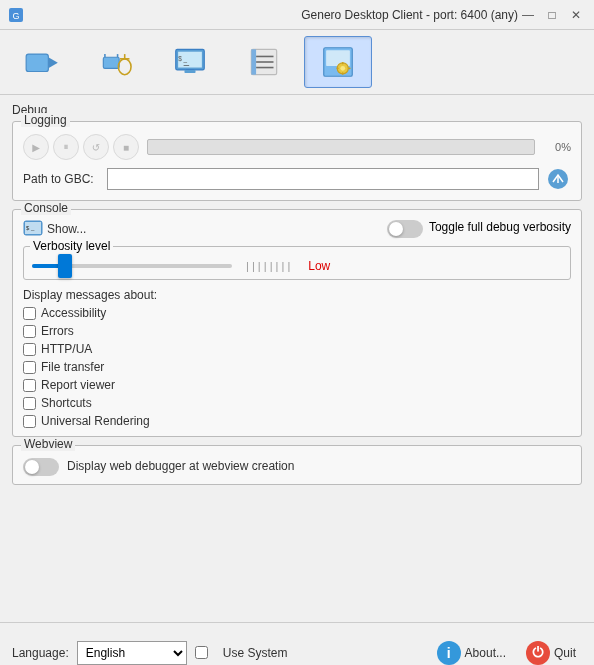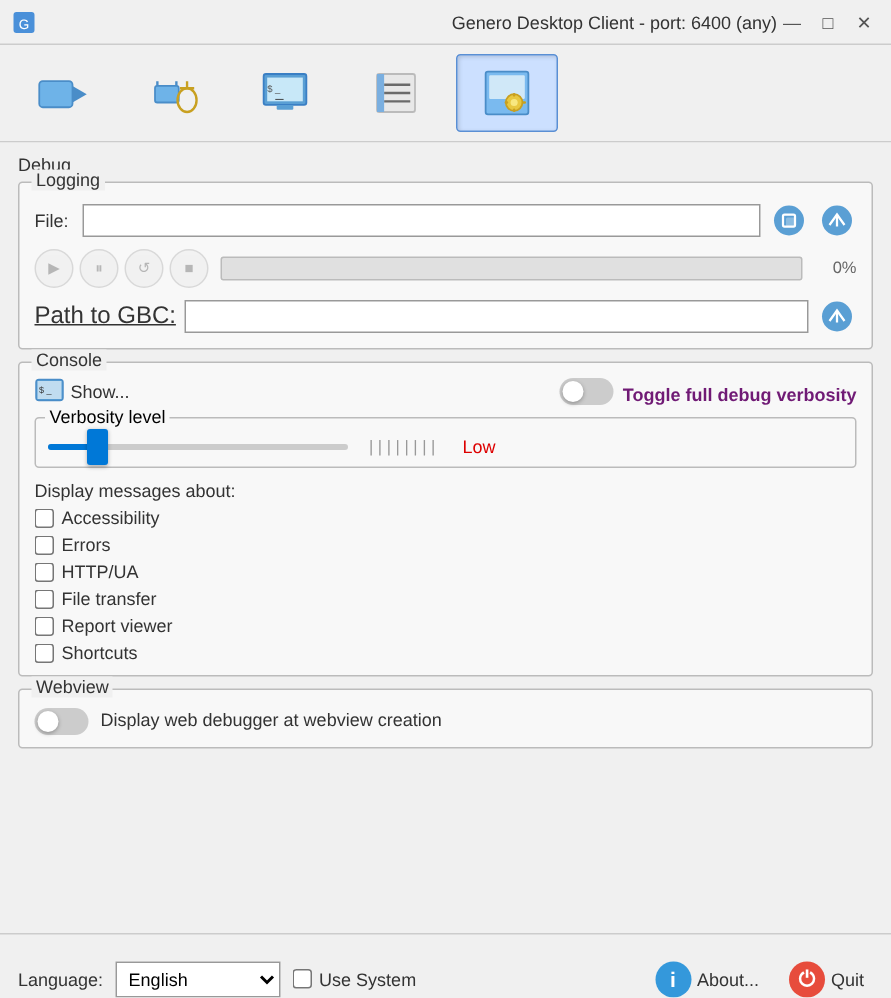--- a/index.html
+++ b/index.html
@@ -185,25 +185,24 @@
     }
 
     
     .gbc-row {
       display: flex;
       align-items: center;
       gap: 6px;
       margin-top: 6px;
     }
     .gbc-label {
-      font-size: 16px;
+      font-size: 12px;
       color: #333;
       white-space: nowrap;
       min-width: 78px;
-      text-decoration: underline;
     }
     .gbc-input {
       flex: 1;
       height: 22px;
       border: 1px solid #999;
       background: white;
       font-size: 12px;
       padding: 0 3px;
     }
 
@@ -219,25 +218,24 @@
       align-items: center;
       gap: 4px;
       cursor: pointer;
       background: none;
       border: none;
       font-size: 12px;
       color: #333;
     }
     .toggle-row {
       display: flex;
-      align-items: flex-end;
+      align-items: flex-start;
       gap: 6px;
       font-size: 12px;
-      color: #701a75;
-      font-weight: bold;
+      color: #000000;
     }
     
     .toggle-switch {
       width: 36px;
       height: 18px;
       background: #ccc;
       border-radius: 9px;
       position: relative;
       cursor: pointer;
       display: inline-block;
@@ -350,21 +348,21 @@
       font-size: 12px;
       border: 1px solid #999;
       background: white;
       padding: 0 4px;
       min-width: 110px;
       cursor: pointer;
     }
     .use-system-row {
       display: flex;
       align-items: center;
-      gap: 5px;
+      gap: 15px;
       font-size: 12px;
       color: #333;
       white-space: nowrap;
       justify-content: center;
     }
     .spacer { flex: 1; }
     .bottom-icon-btn {
       display: flex;
       align-items: center;
       gap: 4px;
@@ -467,38 +465,20 @@
   </button>
 </div>
 
 <div class="main">
 
   <div class="section-label">Debug</div>
 
   <div class="group">
     <span class="group-title">Logging</span>
 
-    <div class="file-row">
-      <span class="file-label">File:</span>
-      <input class="file-input" type="text" value="" style="">
-      <button class="icon-btn" title="Copy">
-        <svg width="22" height="22" viewBox="0 0 22 22">
-          <circle cx="11" cy="11" r="10" fill="#5a9fd4"></circle>
-          <rect x="7" y="7" width="8" height="8" rx="1" fill="none" stroke="white" stroke-width="1.5"></rect>
-          <rect x="9" y="9" width="6" height="6" rx="1" fill="white" opacity="0.3"></rect>
-        </svg>
-      </button>
-      <button class="icon-btn" title="Open">
-        <svg width="22" height="22" viewBox="0 0 22 22">
-          <circle cx="11" cy="11" r="10" fill="#5a9fd4"></circle>
-          <path d="M6 14 L11 7 L16 14" fill="none" stroke="white" stroke-width="1.5"></path>
-          <line x1="11" y1="7" x2="11" y2="15" stroke="white" stroke-width="1.5"></line>
-        </svg>
-      </button>
-    </div>
 
     <div class="playback-row">
       <button class="play-btn" disabled="">▶</button>
       <button class="play-btn" disabled="">⏸</button>
       <button class="play-btn" disabled="">↺</button>
       <button class="play-btn" disabled="">■</button>
       <div class="progress-bar-container">
         <div class="progress-bar-fill"></div>
       </div>
       <span class="progress-label">0%</span>
@@ -571,20 +551,24 @@
         <span>File transfer</span>
       </label>
       <label class="checkbox-item">
         <input type="checkbox" style="">
         <span>Report viewer</span>
       </label>
       <label class="checkbox-item">
         <input type="checkbox" style="">
         <span>Shortcuts</span>
       </label>
+      <label class="checkbox-item">
+        <input type="checkbox" style="">
+        <span>Universal Rendering</span>
+      </label>
     </div>
   </div>
 
   <div class="group">
     <span class="group-title">Webview</span>
     <div class="webview-row">
       <div class="toggle-switch" style="margin-top:2px;">
         <div class="toggle-knob"></div>
       </div>
       <span>Display web debugger at webview creation</span>

